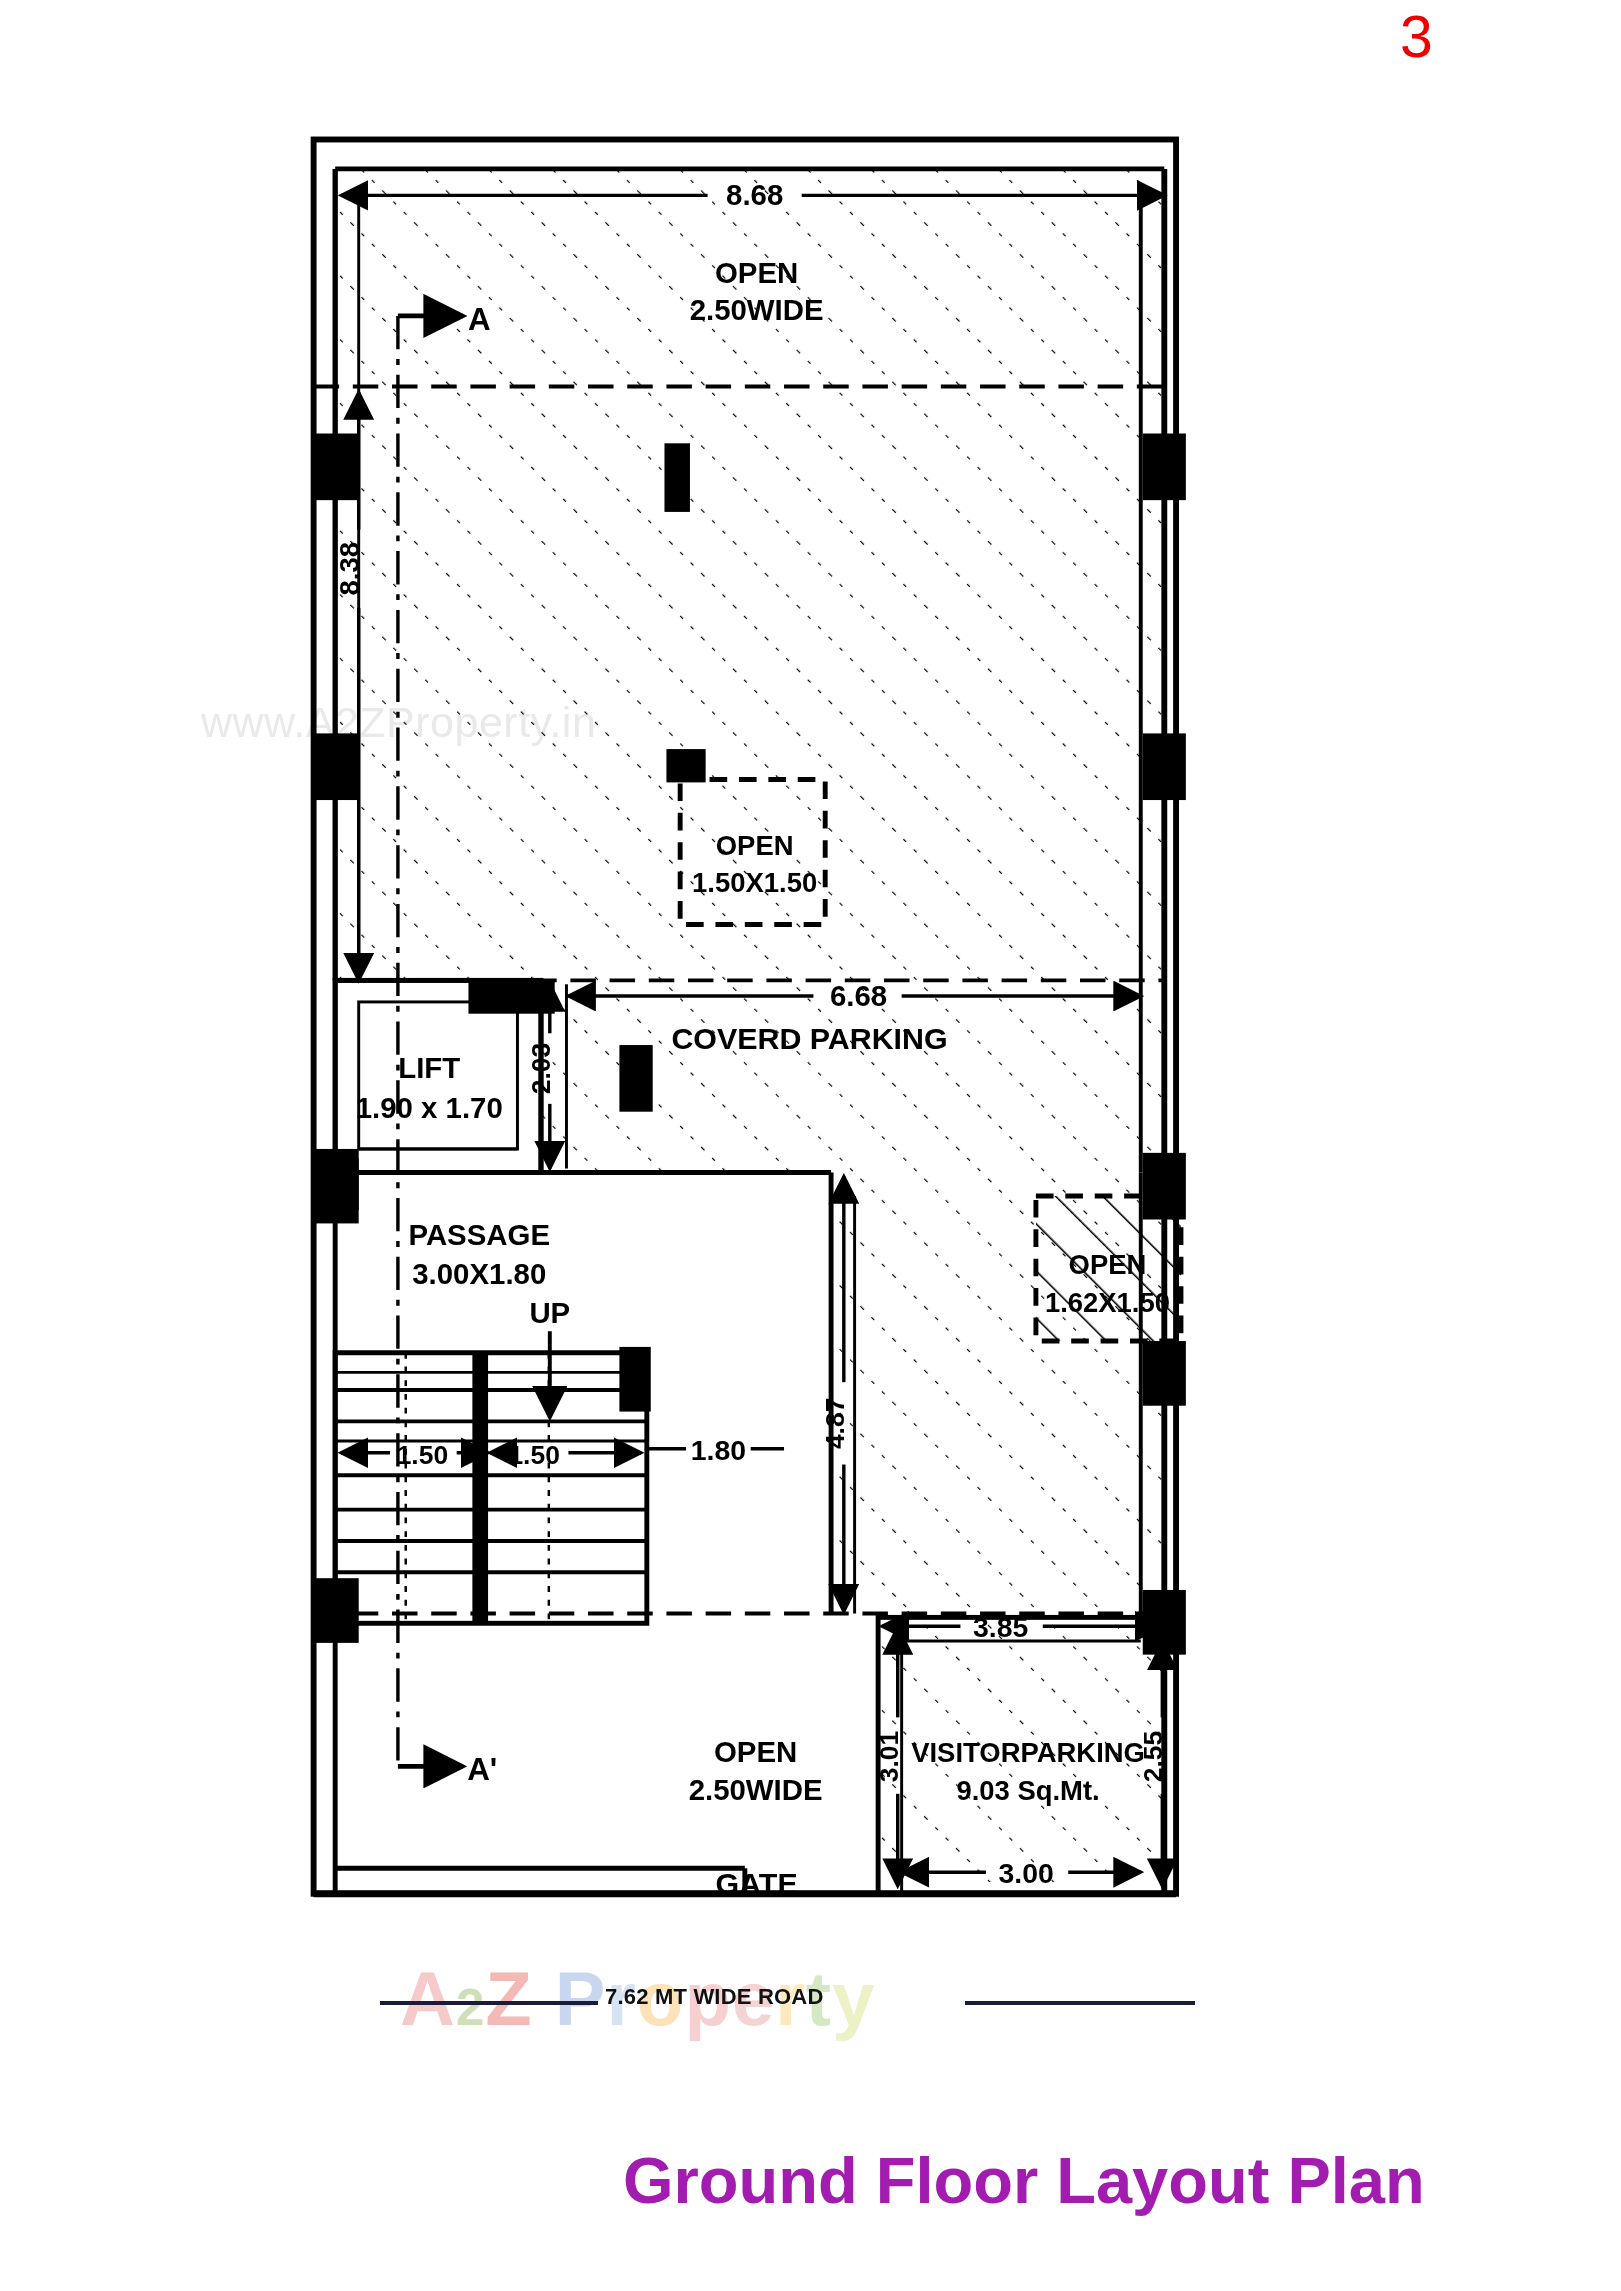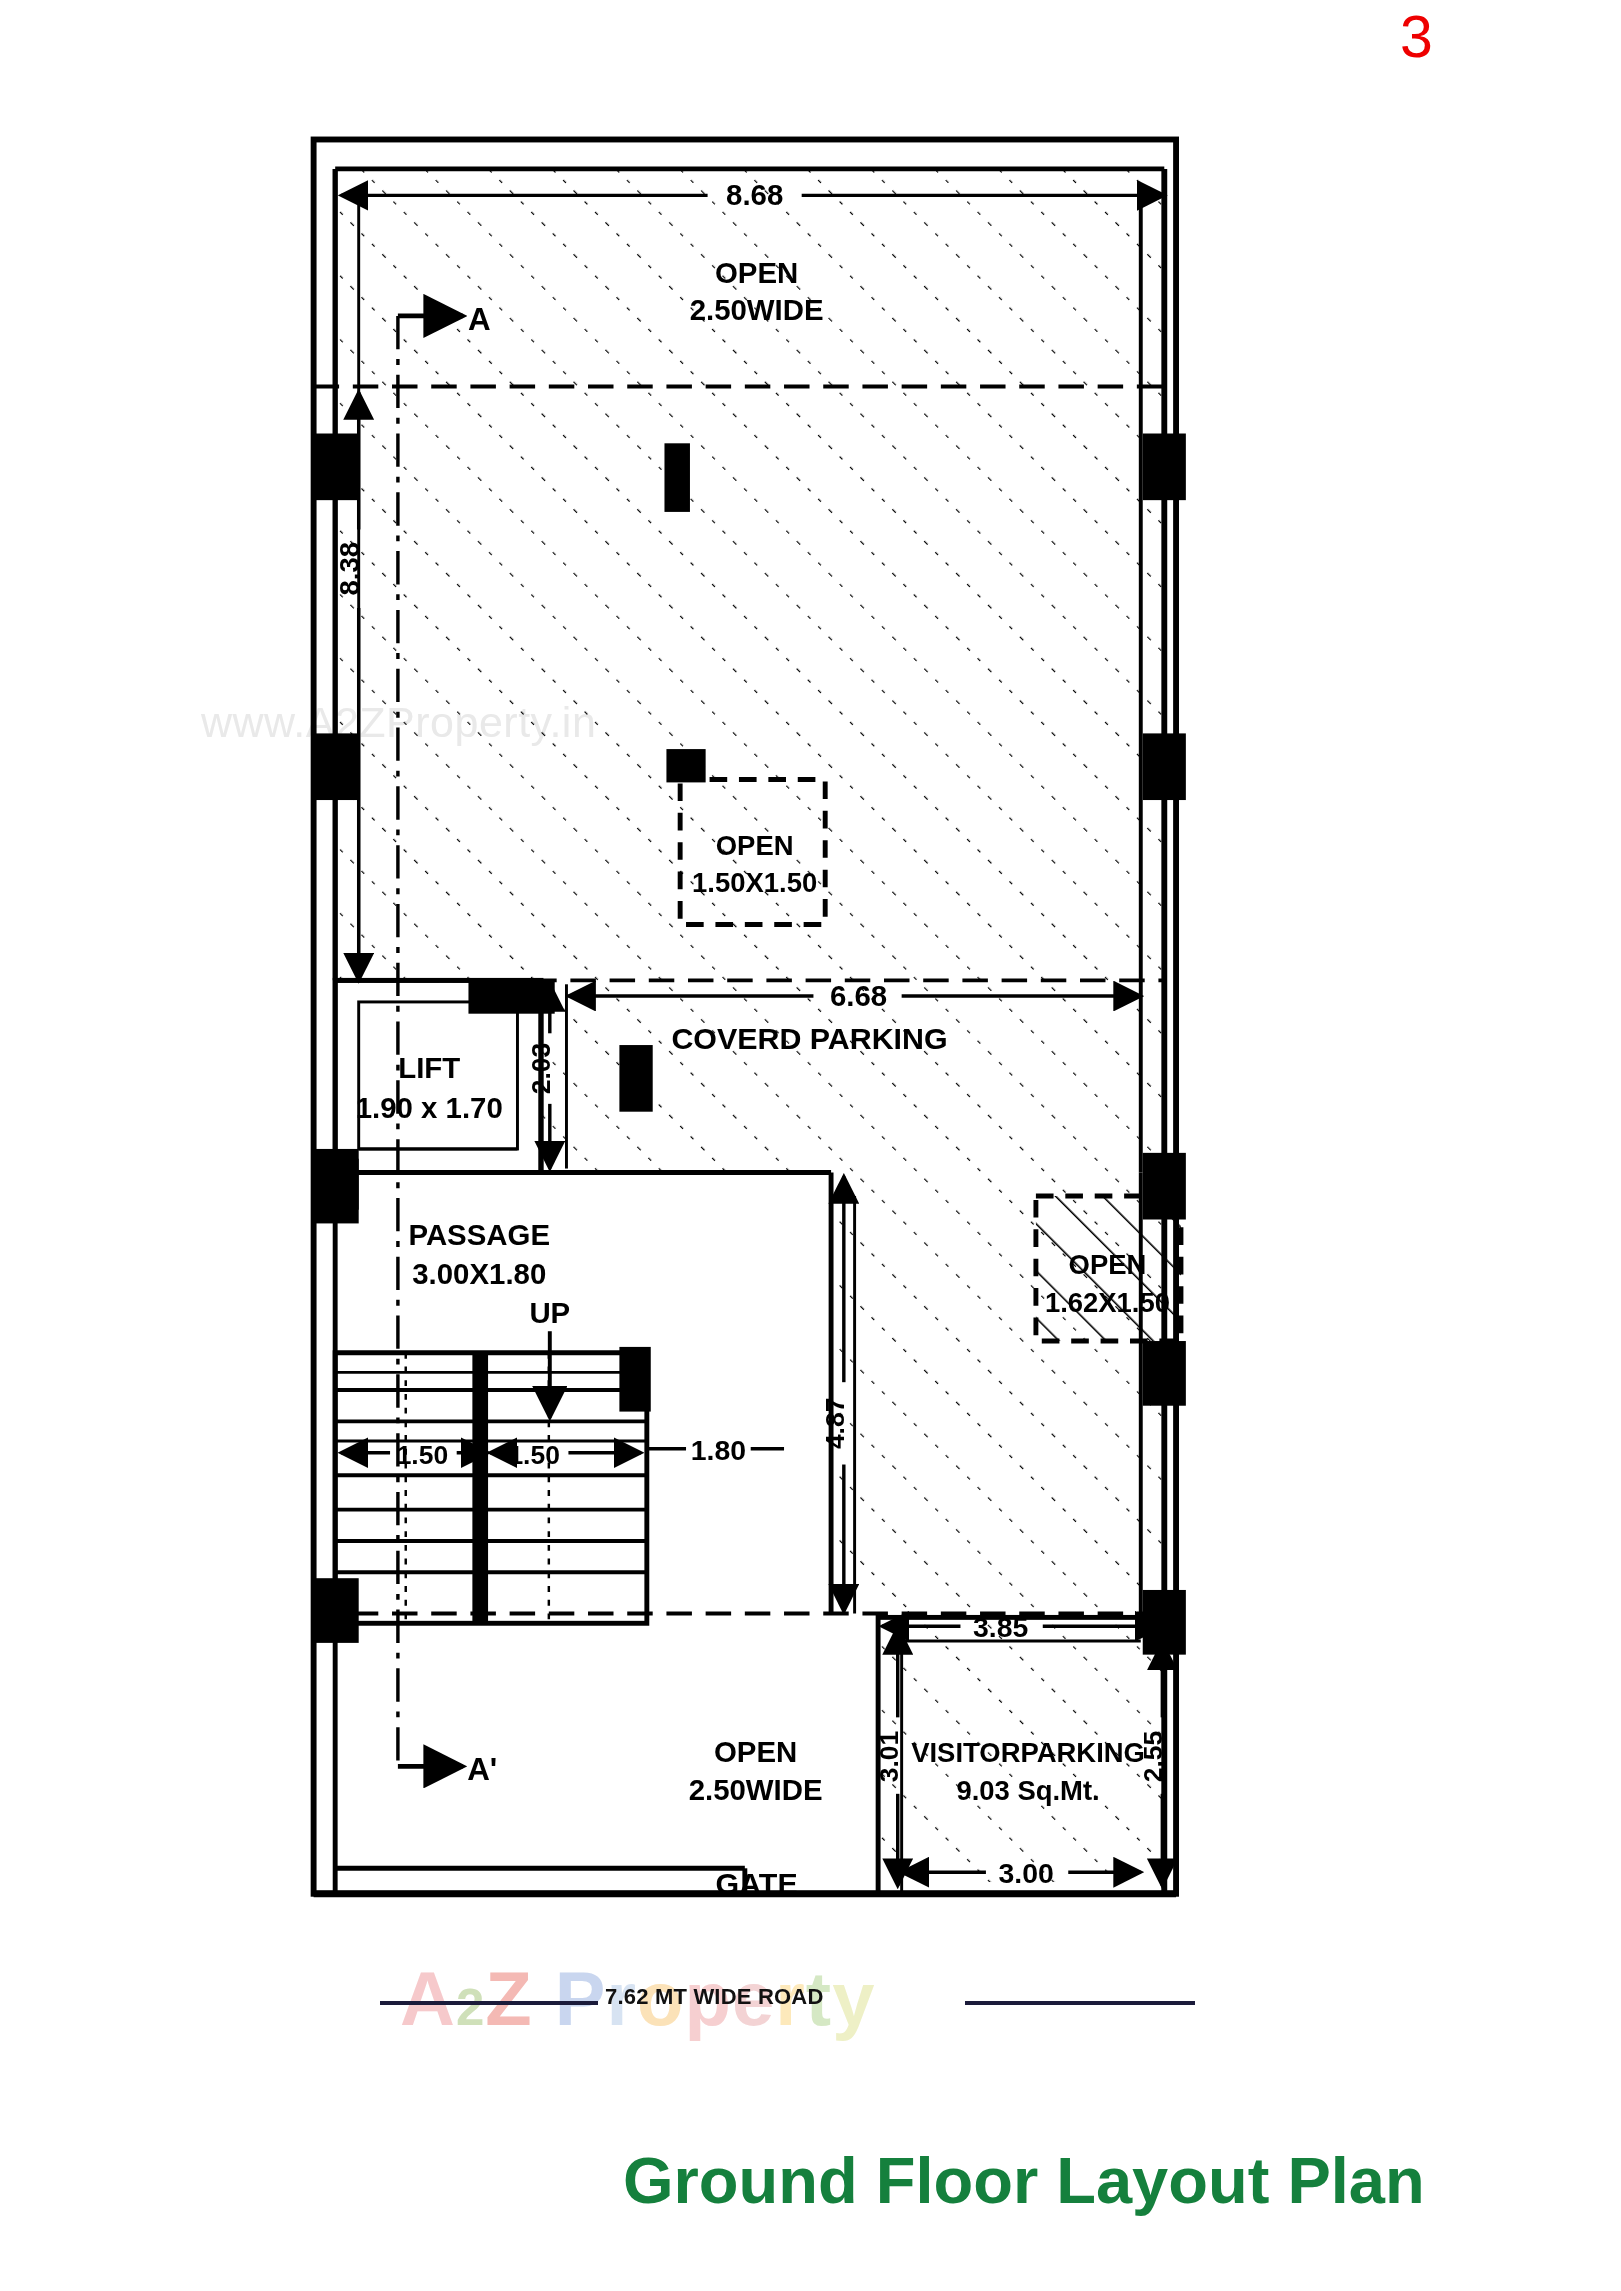--- a/index.html
+++ b/index.html
@@ -47,21 +47,21 @@
     font-size:22px;font-weight:bold;color:#111;
     letter-spacing:0.2px;white-space:nowrap;
     font-family:"Liberation Sans", sans-serif;
   }
   .road-line-left{position:absolute;left:380px;top:2001px;width:218px;height:3.9px;background:#1b1b3a;}
   .road-line-right{position:absolute;left:965px;top:2001px;width:230px;height:3.9px;background:#1b1b3a;}
 
   
   .title{
     position:absolute;left:623px;top:2143px;
-    font-size:65px;font-weight:bold;color:#15803d;
+    font-size:65px;font-weight:bold;color:#a21caf;
     letter-spacing:0px;white-space:nowrap;
     font-family:"Liberation Sans", sans-serif;
   }
 
   svg{position:absolute;left:0;top:0;}
   .plan-txt{font-family:"Liberation Sans", sans-serif;font-weight:bold;fill:#000;}
 </style>
 </head>
 <body>
 

